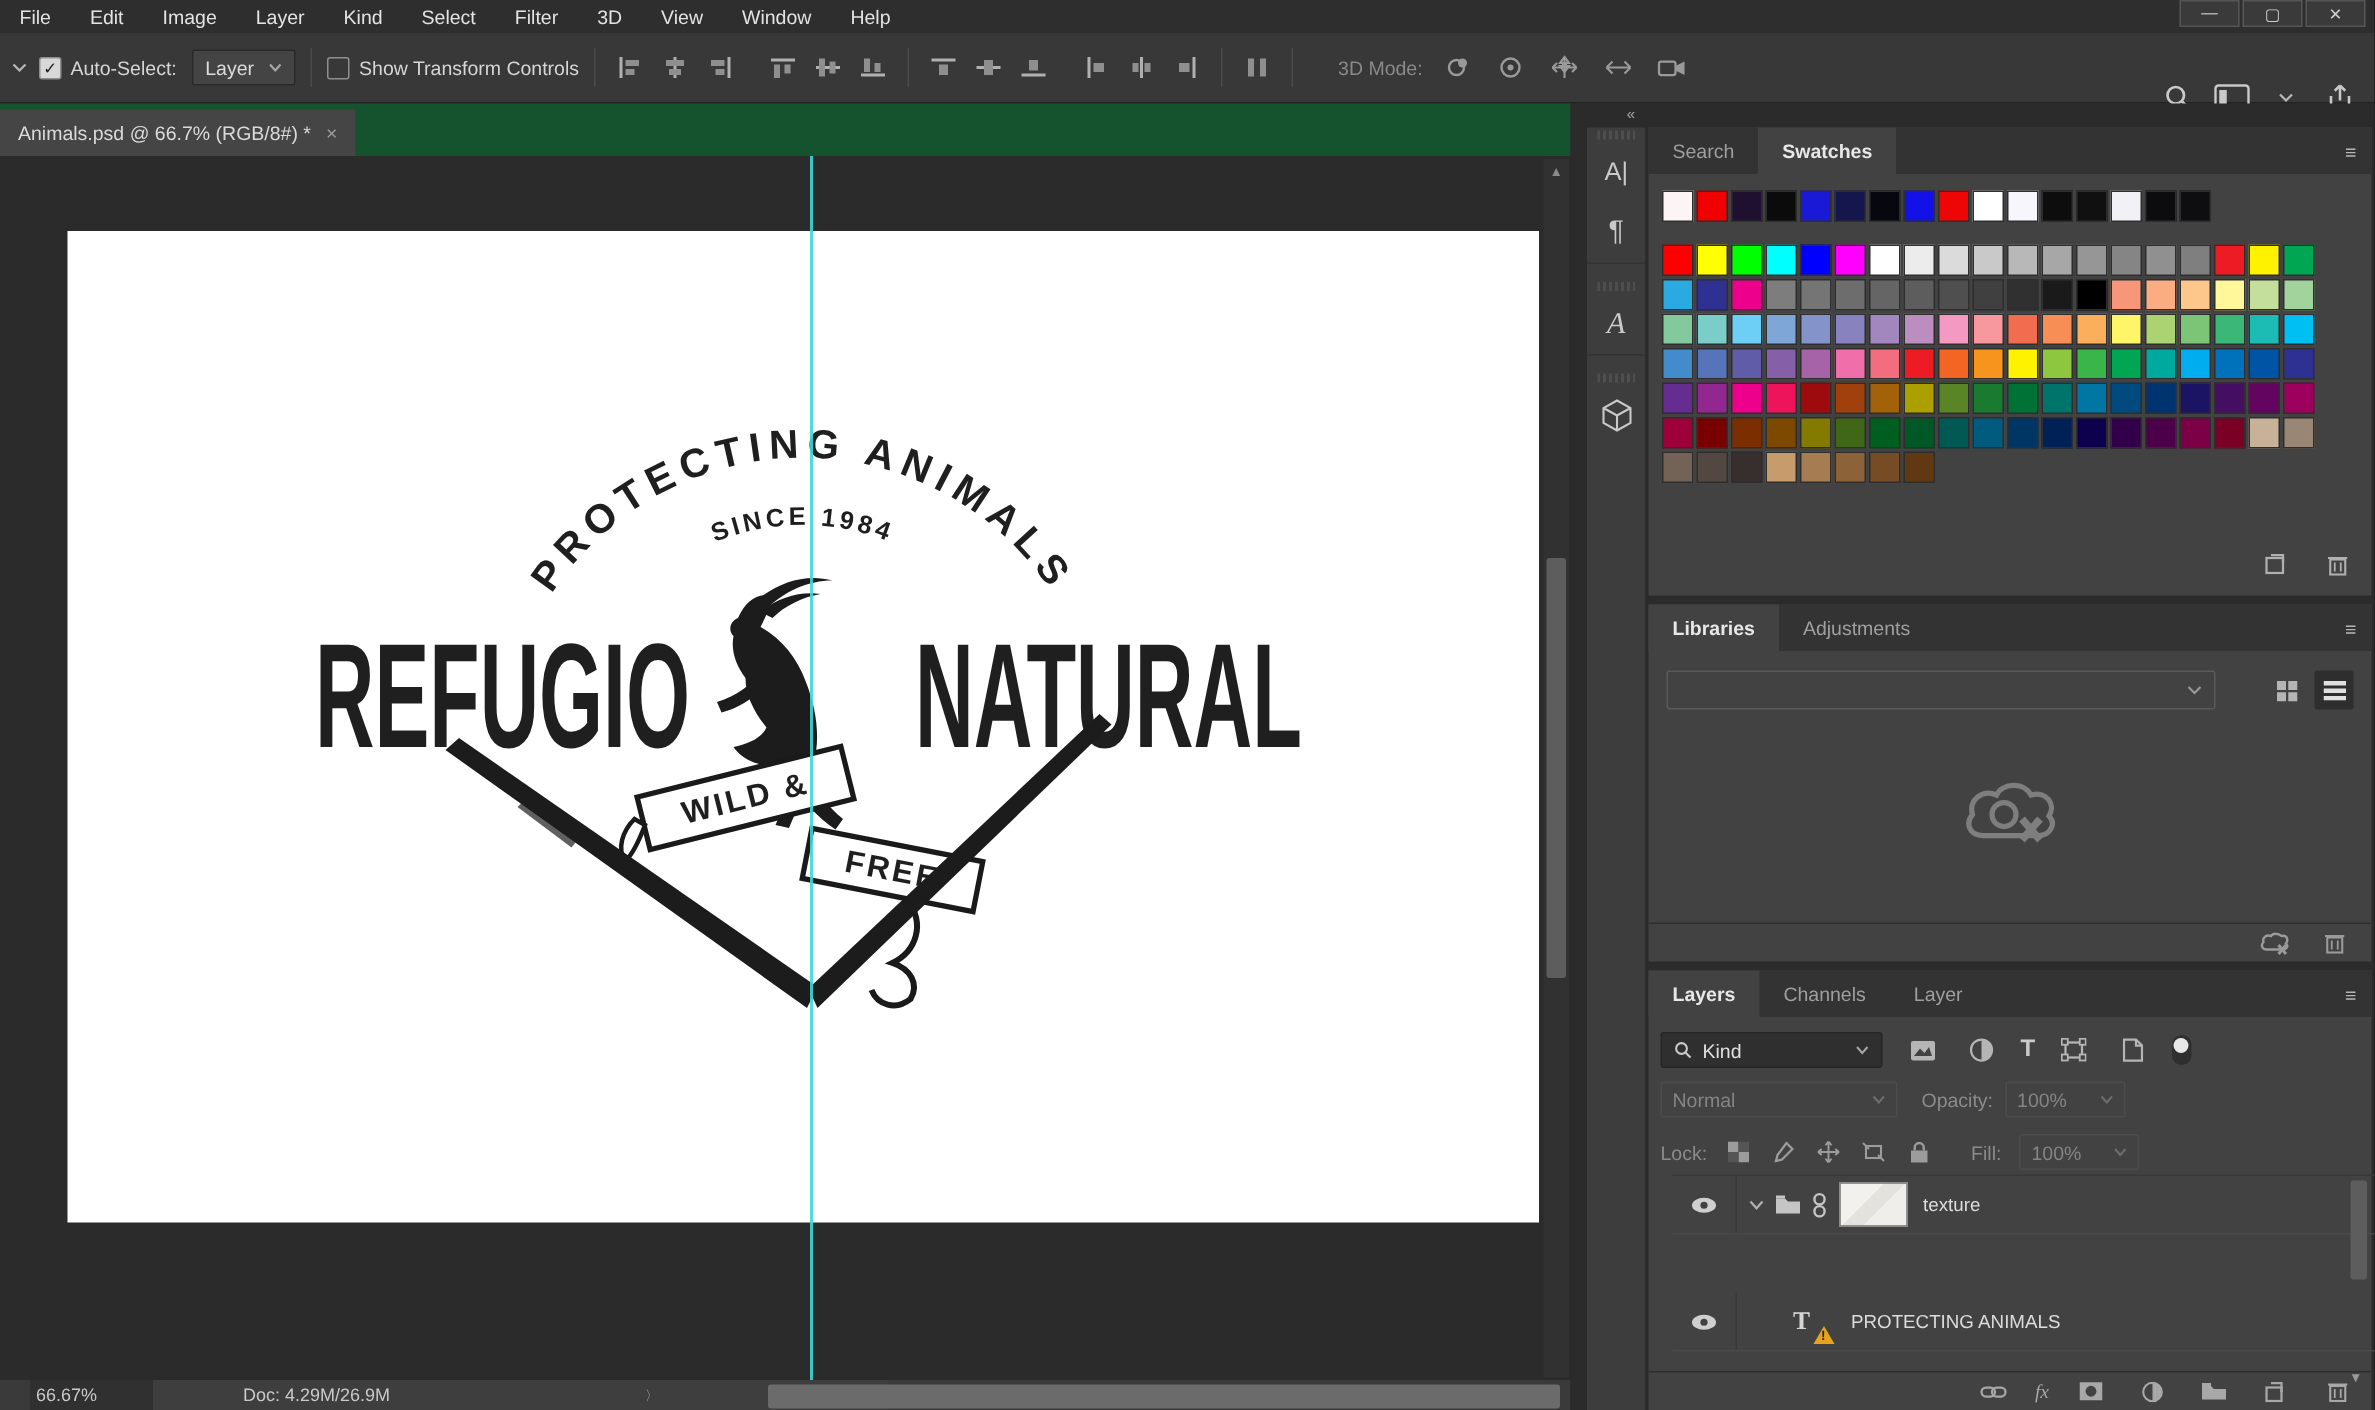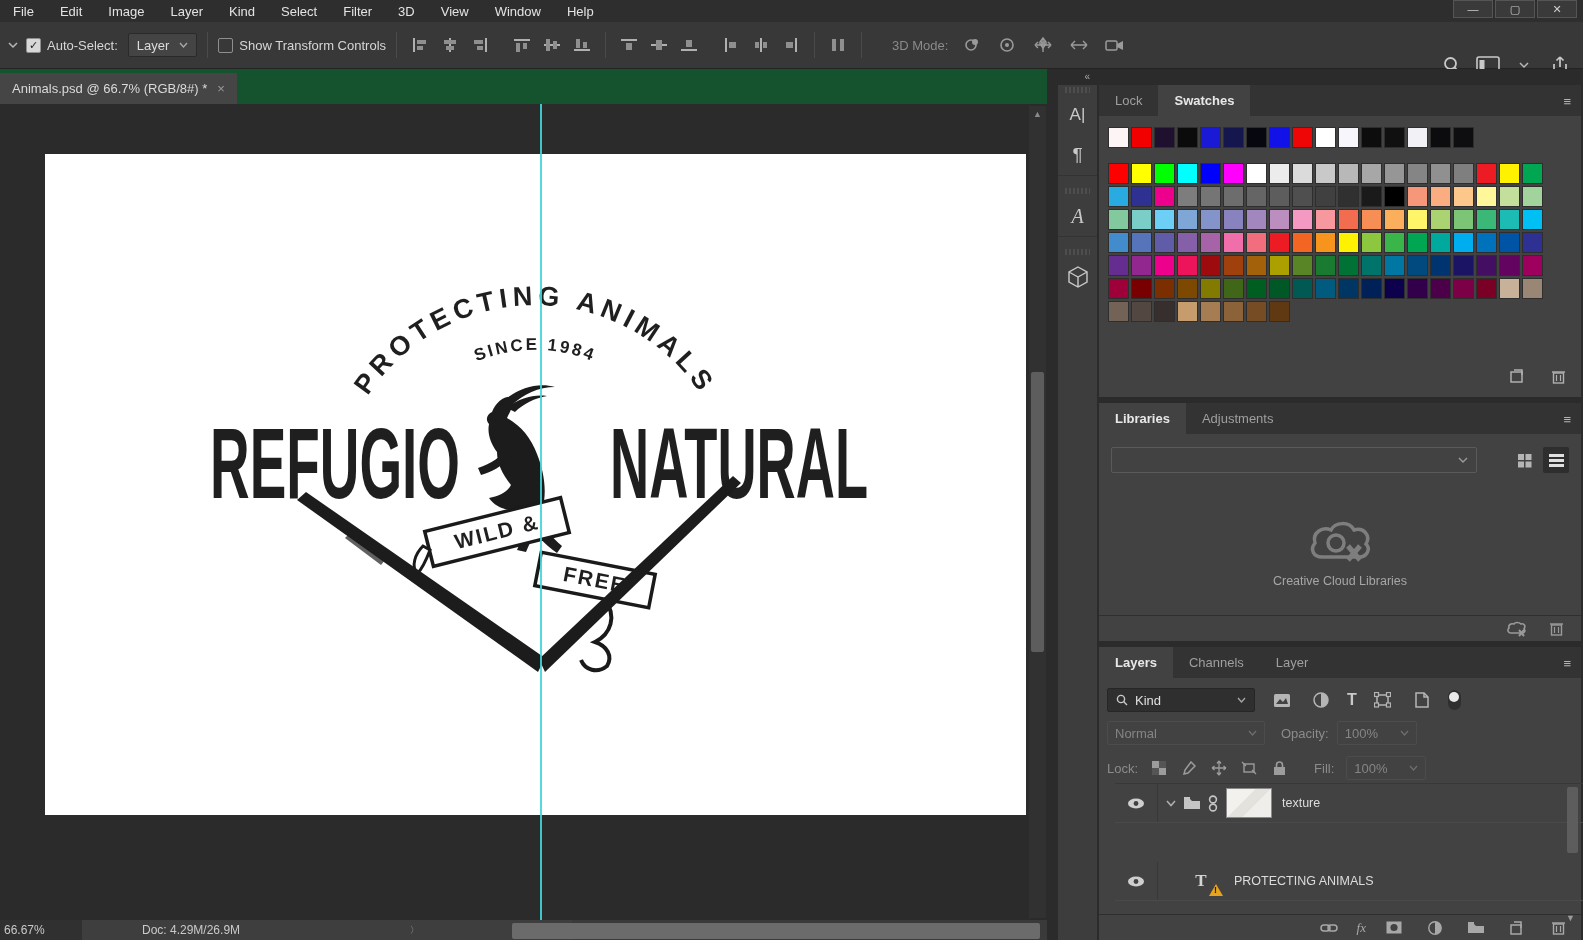--- a/index.html
+++ b/index.html
@@ -33,21 +33,21 @@
   .doctab .x{color:#9a9a9a;font-size:13px;}
   
   .canvas{position:absolute;left:0;top:104px;width:1047px;height:836px;background:#2b2b2b;}
   .doc{position:absolute;left:45px;top:50px;width:981px;height:661px;background:#ffffff;}
   .guide{position:absolute;left:540px;top:0;width:2px;height:816px;opacity:.9;}
   .vscroll{position:absolute;right:1px;top:2px;width:17px;height:812px;background:#313131;}
   .vscroll .arr{position:absolute;left:0;top:0;width:17px;height:16px;color:#8a8a8a;font-size:9px;
                 display:flex;align-items:center;justify-content:center;}
   .vscroll .thumb{position:absolute;left:2px;top:266px;width:13px;height:280px;background:#5d5d5d;border-radius:2px;}
   .statusbar{position:absolute;left:0;bottom:0;width:1047px;height:20px;background:#3a3a3a;display:flex;align-items:center;font-size:12px;color:#c9c9c9;}
-  .statusbar .zoomcell{width:78px;padding-left:4px;background:#303030;height:100%;display:flex;align-items:center;}
+  .statusbar .zoomcell{width:78px;padding-left:4px;background:#303030;height:100%;display:flex;align-items:center;margin-left:20px;}
   .statusbar .doccell{width:430px;height:100%;display:flex;align-items:center;padding-left:60px;gap:170px;background:#3e3e3e;}
   .hthumb{position:absolute;left:512px;bottom:1px;width:528px;height:16px;background:#6b6b6b;border-radius:2px;}
   
   .dock{position:absolute;left:1047px;top:69px;width:50px;height:871px;background:#2b2b2b;}
   .dockin{position:absolute;left:11px;top:16px;width:39px;height:855px;background:#3d3d3d;}
   .collapse{position:absolute;right:8px;top:2px;color:#a8a8a8;font-size:10px;letter-spacing:-1px;}
   .dockbtn{height:40px;display:flex;align-items:center;justify-content:center;color:#c9c9c9;}
   .grip{height:6px;margin:2px 7px;background:repeating-linear-gradient(90deg,#4e4e4e 0 2px,transparent 2px 4px);}
   .dockgap{height:10px;border-top:1px solid #333;}
   
@@ -381,21 +381,21 @@
             <path d="M10 1 L19 6 V16 L10 21 L1 16 V6 Z M1 6 L10 11 L19 6 M10 11 V21" fill="none" stroke="#c9c9c9" stroke-width="1.4"></path>
           </svg>
       </div>
     </div>
   </div>
 
   <div class="panels">
 
     <div class="panel" style="top:16px;height:312px;">
       <div class="phead">
-        <div class="ptab">Lock</div>
+        <div class="ptab">Search</div>
         <div class="ptab active">Swatches</div>
         <span class="pmenu">≡</span>
       </div>
       <div class="recentrow" id="recent-swatches">
           <div class="sw" title="#fdf4f6" style="background: rgb(253, 244, 246);"></div>
           <div class="sw" title="#f20000" style="background: rgb(242, 0, 0);"></div>
           <div class="sw" title="#1f1030" style="background: rgb(31, 16, 48);"></div>
           <div class="sw" title="#0b0b0b" style="background: rgb(11, 11, 11);"></div>
           <div class="sw" title="#1a1ad6" style="background: rgb(26, 26, 214);"></div>
           <div class="sw" title="#16164e" style="background: rgb(22, 22, 78);"></div>
@@ -578,21 +578,20 @@
             <rect x="0" y="10" width="15" height="3" fill="#e0e0e0"></rect>
           </svg>
       </div>
       <div class="liberr">
         <svg width="64" height="48">
           <path d="M14 38 C5 38 2 30 7 24 C4 14 14 7 23 11 C27 3 41 2 46 11 C56 8 63 17 58 25 C63 30 59 38 51 38 Z" fill="none" stroke="#7e7e7e" stroke-width="3.5"></path>
           <circle cx="28" cy="24" r="8" fill="none" stroke="#7e7e7e" stroke-width="3.5"></circle>
           <line x1="40" y1="27" x2="52" y2="41" stroke="#7e7e7e" stroke-width="5"></line>
           <line x1="52" y1="27" x2="40" y2="41" stroke="#7e7e7e" stroke-width="5"></line>
         </svg>
-        <div>Creative Cloud Libraries</div>
       </div>
       <div class="libfoot">
         <span class="ico">
             <svg width="20" height="16">
               <path d="M5 12 C2 12 1 9 3 7 C2 4 5 2 8 3 C9 1 13 1 15 3 C18 2 20 5 18 8 C20 10 18 12 16 12 Z" fill="none" stroke="#9a9a9a" stroke-width="1.6"></path>
               <line x1="13" y1="9" x2="18" y2="15" stroke="#9a9a9a" stroke-width="2"></line>
               <line x1="18" y1="9" x2="13" y2="15" stroke="#9a9a9a" stroke-width="2"></line>
             </svg>
           </span>
         <span class="ico">

